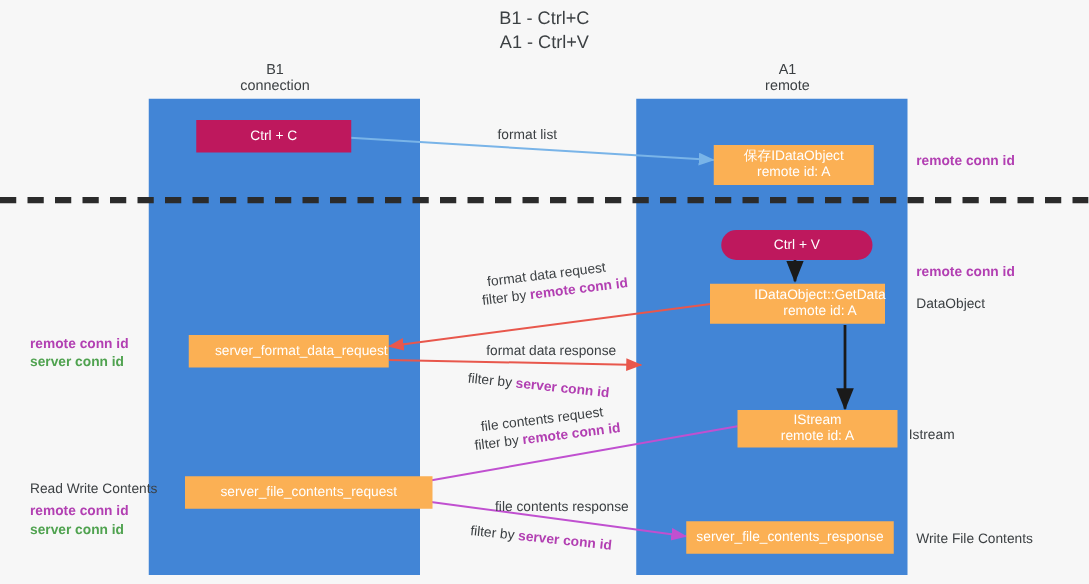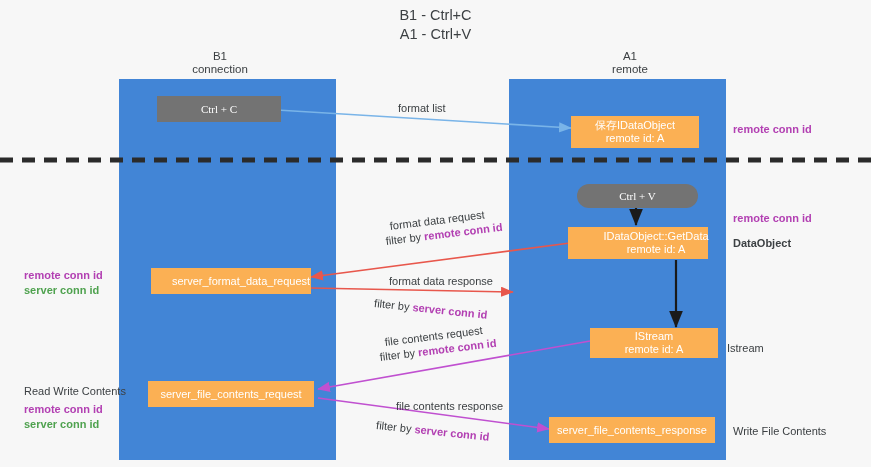--- a/index.html
+++ b/index.html
@@ -52,21 +52,21 @@
     display: flex;
     flex-direction: column;
     align-items: center;
     justify-content: center;
     text-align: center;
     color: #ffffff;
     font-size: 11px;
     line-height: 13px;
     white-space: pre-line;
   }
-  .node.green { background: #737373; font-family: Liberation Serif, serif; }
+  .node.green { background: #be185d; }
   .node.orange { background: #fbb054; }
   .edge-label {
     position: absolute;
     font-size: 11px;
     color: #3c4043;
     line-height: 15px;
     white-space: nowrap;
   }
   .edge-label .hl-purple { color: #b23fb2; font-weight: bold; }
   .side-label {
@@ -139,21 +139,21 @@
 
   <div class="node orange" style="left:568px; top:227px; width:140px; height:32px;padding-left:36px;">IDataObject::GetData
 remote id: A</div>
 
   <div class="node orange" style="left:151px; top:268px; width:160px; height:26px;padding-left:20px;">server_format_data_request</div>
 
 
   <div class="node orange" style="left:590px; top:328px; width:128px; height:30px;">IStream
 remote id: A</div>
 
-  <div class="node orange" style="left:148px; top:381px; width:166px; height:26px;">server_file_contents_request</div>
+  <div class="node orange" style="left:148px; top:381px; width:198px; height:26px;">server_file_contents_request</div>
 
   <div class="node orange" style="left:549px; top:417px; width:166px; height:26px;">server_file_contents_response</div>
 
   <div class="edge-label" style="left:398px; top:101px;">format list</div>
 
   <div class="edge-label rot-a" style="left:389px; top:219px;">format data request</div>
   <div class="edge-label rot-a" style="left:385px; top:234px;"><span>filter by </span><span class="hl-purple">remote conn id</span></div>
 
   <div class="edge-label" style="left:389px; top:274px;">format data response</div>
   <div class="edge-label rot-b" style="left:375px; top:296px;"><span>filter by </span><span class="hl-purple">server conn id</span></div>
@@ -166,17 +166,17 @@
 
   <div class="side-label purple" style="left:24px; top:268px;">remote conn id</div>
   <div class="side-label green" style="left:24px; top:283px;">server conn id</div>
 
   <div class="side-label" style="left:24px; top:384px;">Read Write Contents</div>
   <div class="side-label purple" style="left:24px; top:402px;">remote conn id</div>
   <div class="side-label green" style="left:24px; top:417px;">server conn id</div>
 
   <div class="side-label purple" style="left:733px; top:122px;">remote conn id</div>
   <div class="side-label purple" style="left:733px; top:211px;">remote conn id</div>
-  <div class="side-label" style="left:733px; top:236px;font-weight:bold;">DataObject</div>
+  <div class="side-label" style="left:733px; top:236px;">DataObject</div>
   <div class="side-label" style="left:727px; top:341px;">Istream</div>
   <div class="side-label" style="left:733px; top:424px;">Write File Contents</div>
 
 </div>
 
 </body></html>

